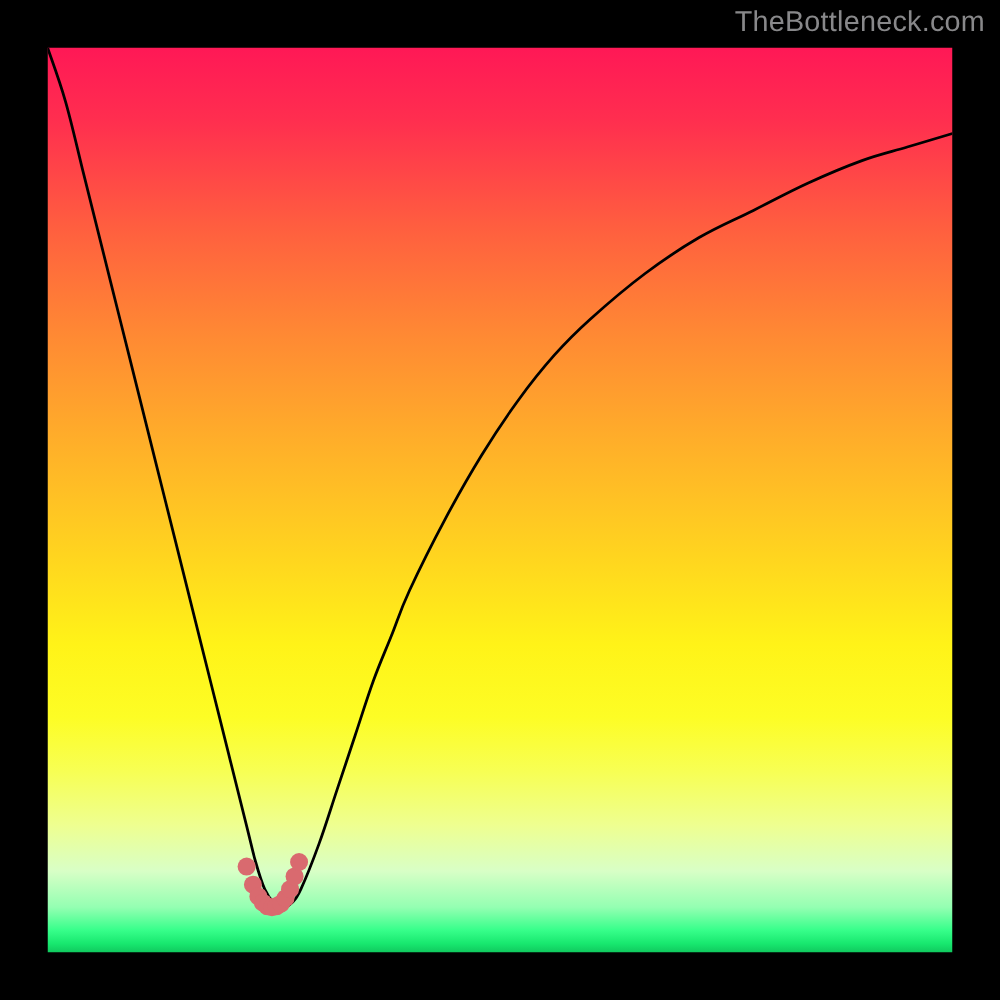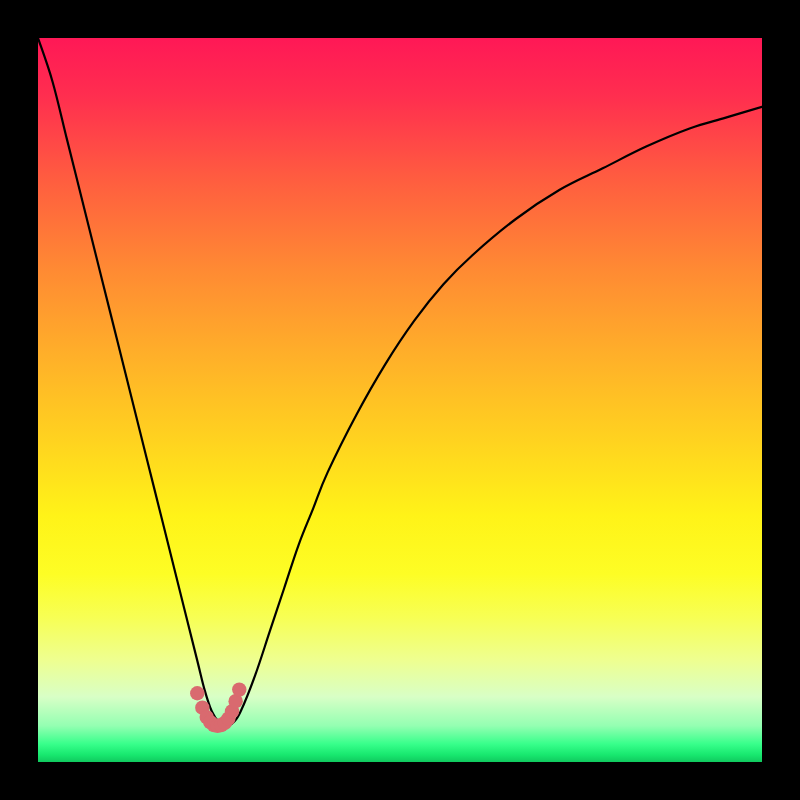--- a/index.html
+++ b/index.html
@@ -89,13 +89,14 @@
           <circle cx="183.17" cy="687.08" r="7.2" fill="#d96a6f"></circle>
           <circle cx="186.79" cy="684.90" r="7.2" fill="#d96a6f"></circle>
           <circle cx="190.41" cy="680.56" r="7.2" fill="#d96a6f"></circle>
           <circle cx="194.03" cy="673.32" r="7.2" fill="#d96a6f"></circle>
           <circle cx="197.65" cy="663.18" r="7.2" fill="#d96a6f"></circle>
           <circle cx="201.27" cy="651.60" r="7.2" fill="#d96a6f"></circle>
         </g>
     </svg>
   </div>
 
+  <div class="watermark">TheBottleneck.com</div>
 </div>
 
 </body></html>

